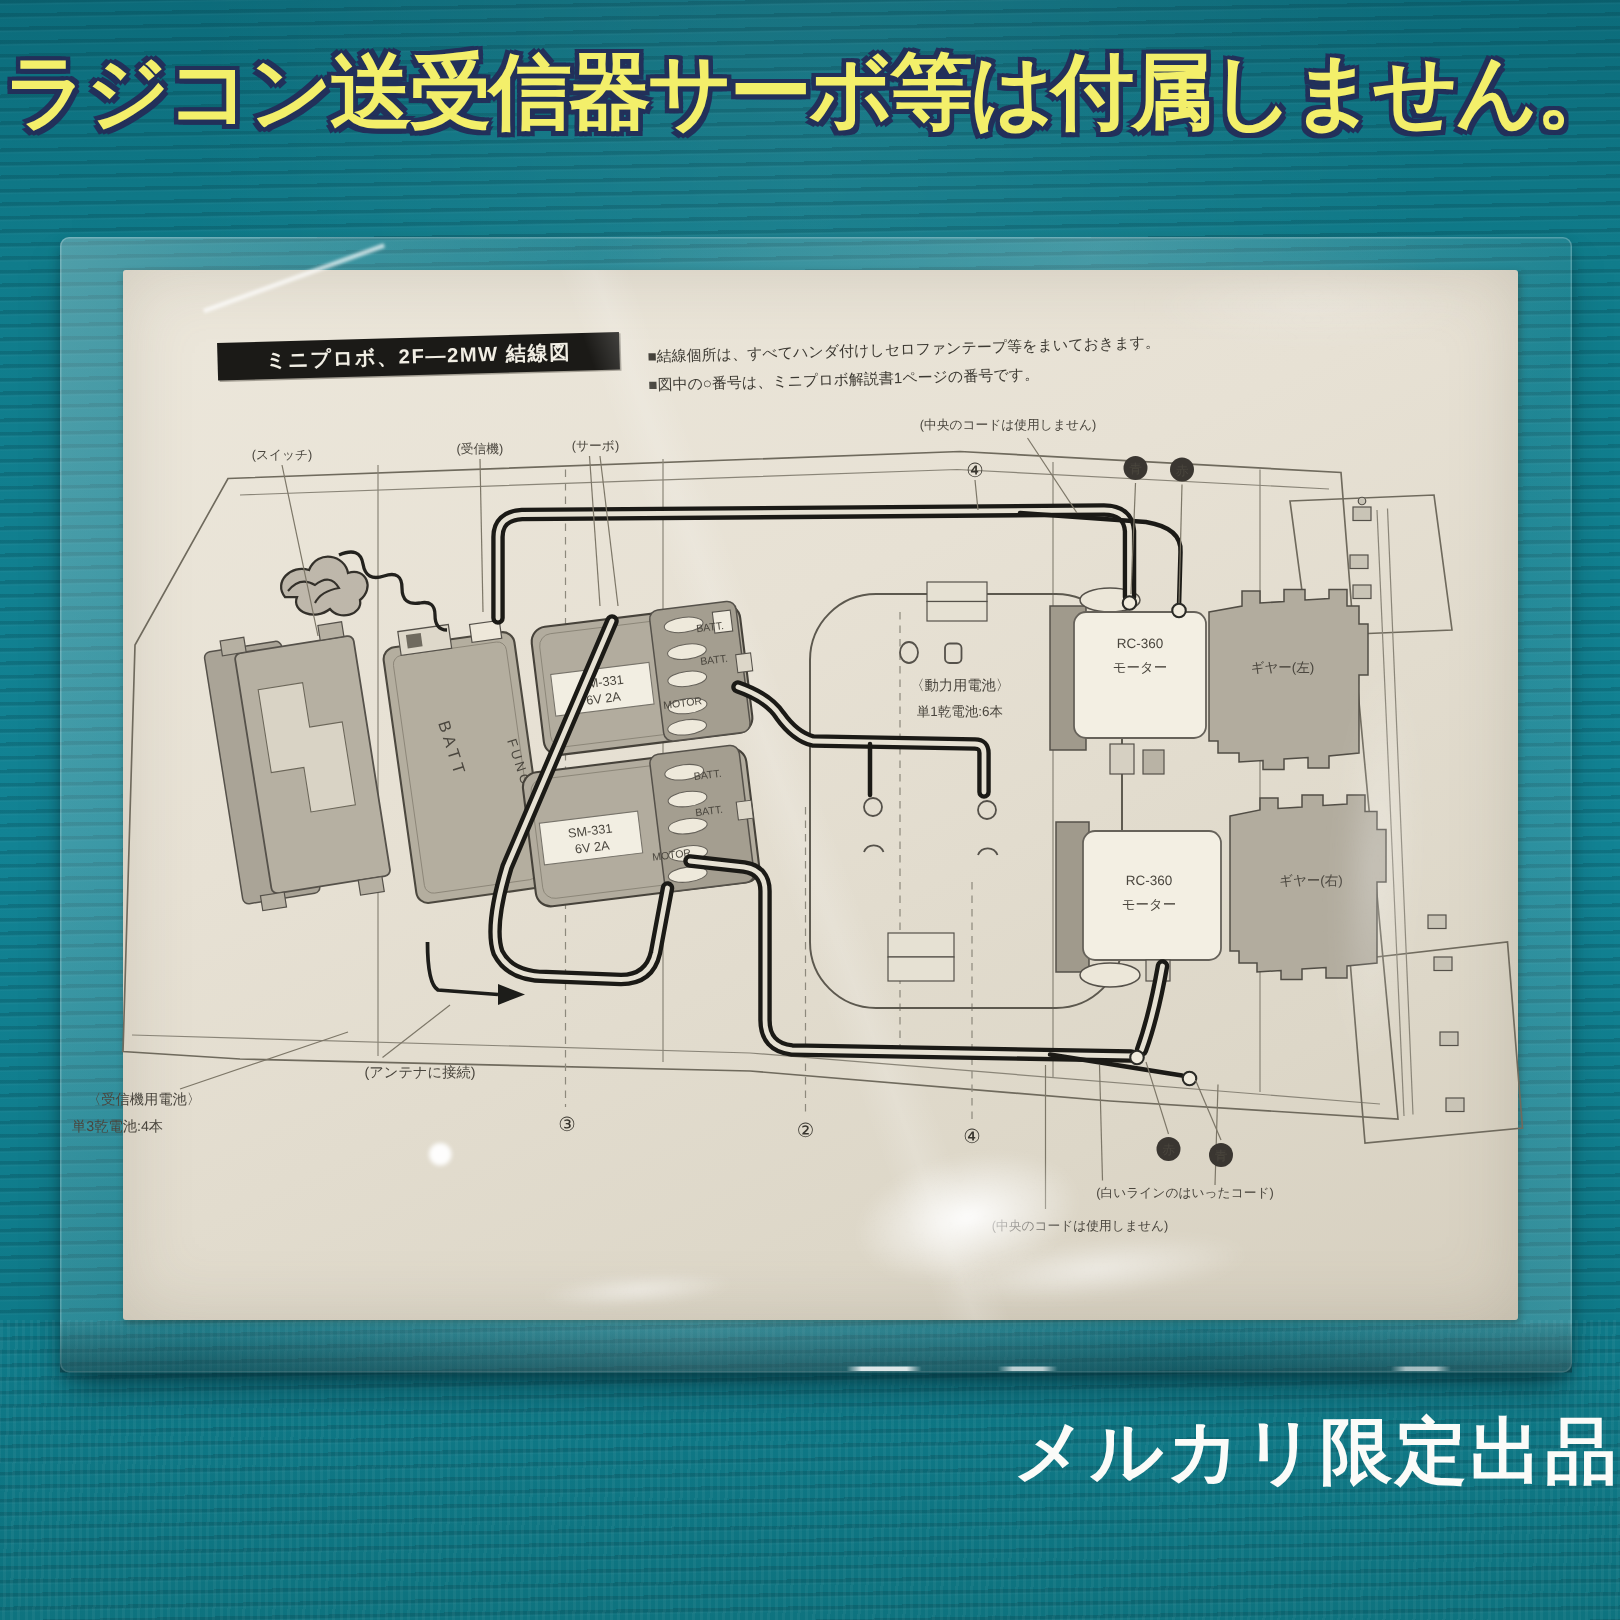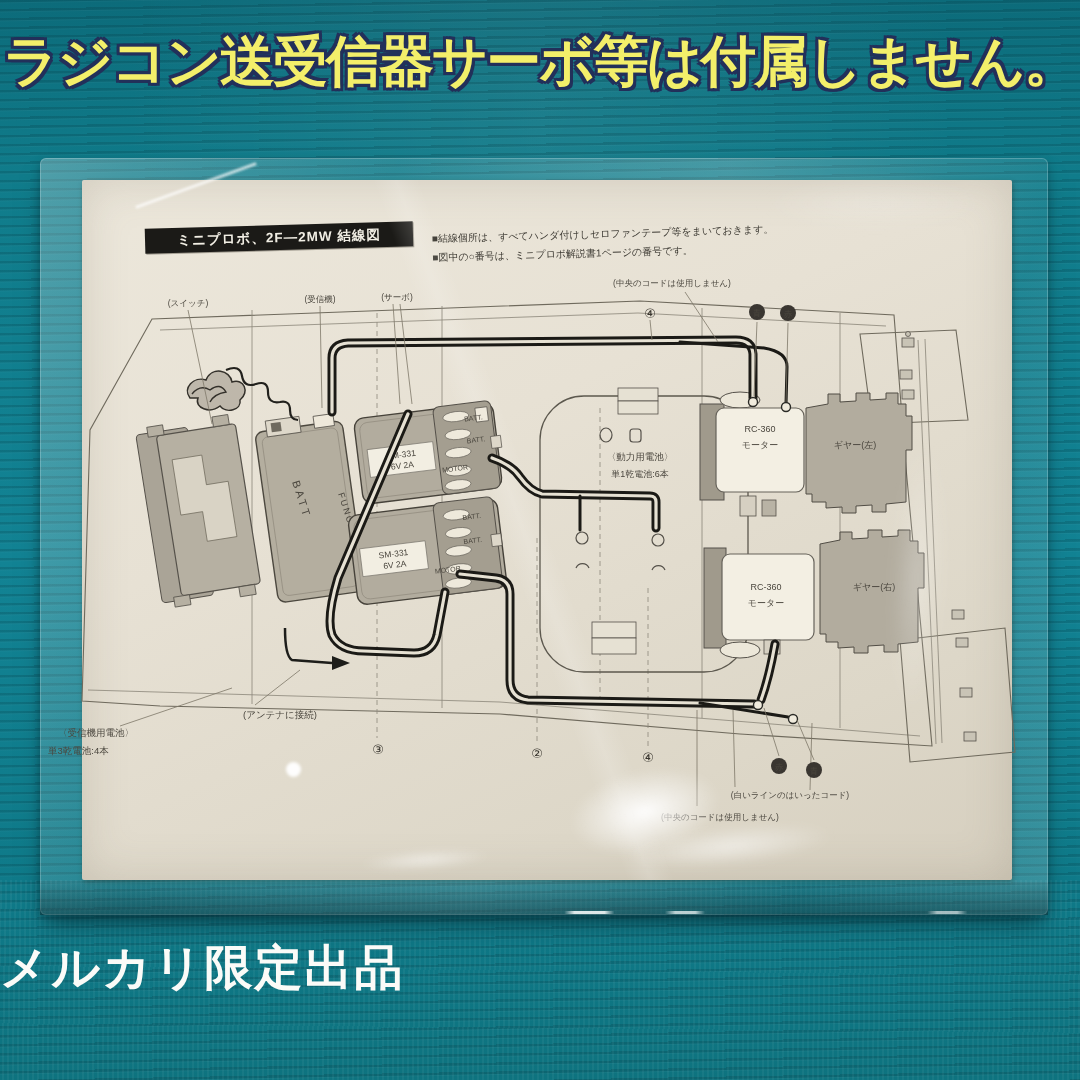--- a/index.html
+++ b/index.html
@@ -27,21 +27,21 @@
     position:absolute; left:0; right:0; top:22px; text-align:center;
     font-weight:800; color:#f3ef6a; line-height:1.44; letter-spacing:-2px;
     text-shadow:
       -3px -3px 0 #22305a, 3px -3px 0 #22305a, -3px 3px 0 #22305a, 3px 3px 0 #22305a,
       0 -3px 0 #22305a, 0 3px 0 #22305a, -3px 0 0 #22305a, 3px 0 0 #22305a;
     white-space:nowrap; z-index:5;
   }
   .headline .l1{font-size:55px;}
   .headline .l2{font-size:52px;}
   .caption{
-    position:absolute; left:0; right:0; top:936px; text-align:left;
+    position:absolute; left:0; right:0; top:936px; text-align:right;
     font-size:48px; font-weight:600; color:#fbfbf8; letter-spacing:2px; z-index:5;
   }
   
   .bag{
     position:absolute; left:40px; top:158px; width:1008px; height:757px;
     background:linear-gradient(110deg,
       rgba(225,238,238,0.30) 0%, rgba(215,230,230,0.10) 28%,
       rgba(235,245,245,0.22) 54%, rgba(210,228,228,0.08) 80%, rgba(230,240,240,0.20) 100%);
     border-radius:6px;
     box-shadow:0 16px 24px -8px rgba(0,22,28,0.5), 0 4px 8px rgba(0,22,28,0.28),

